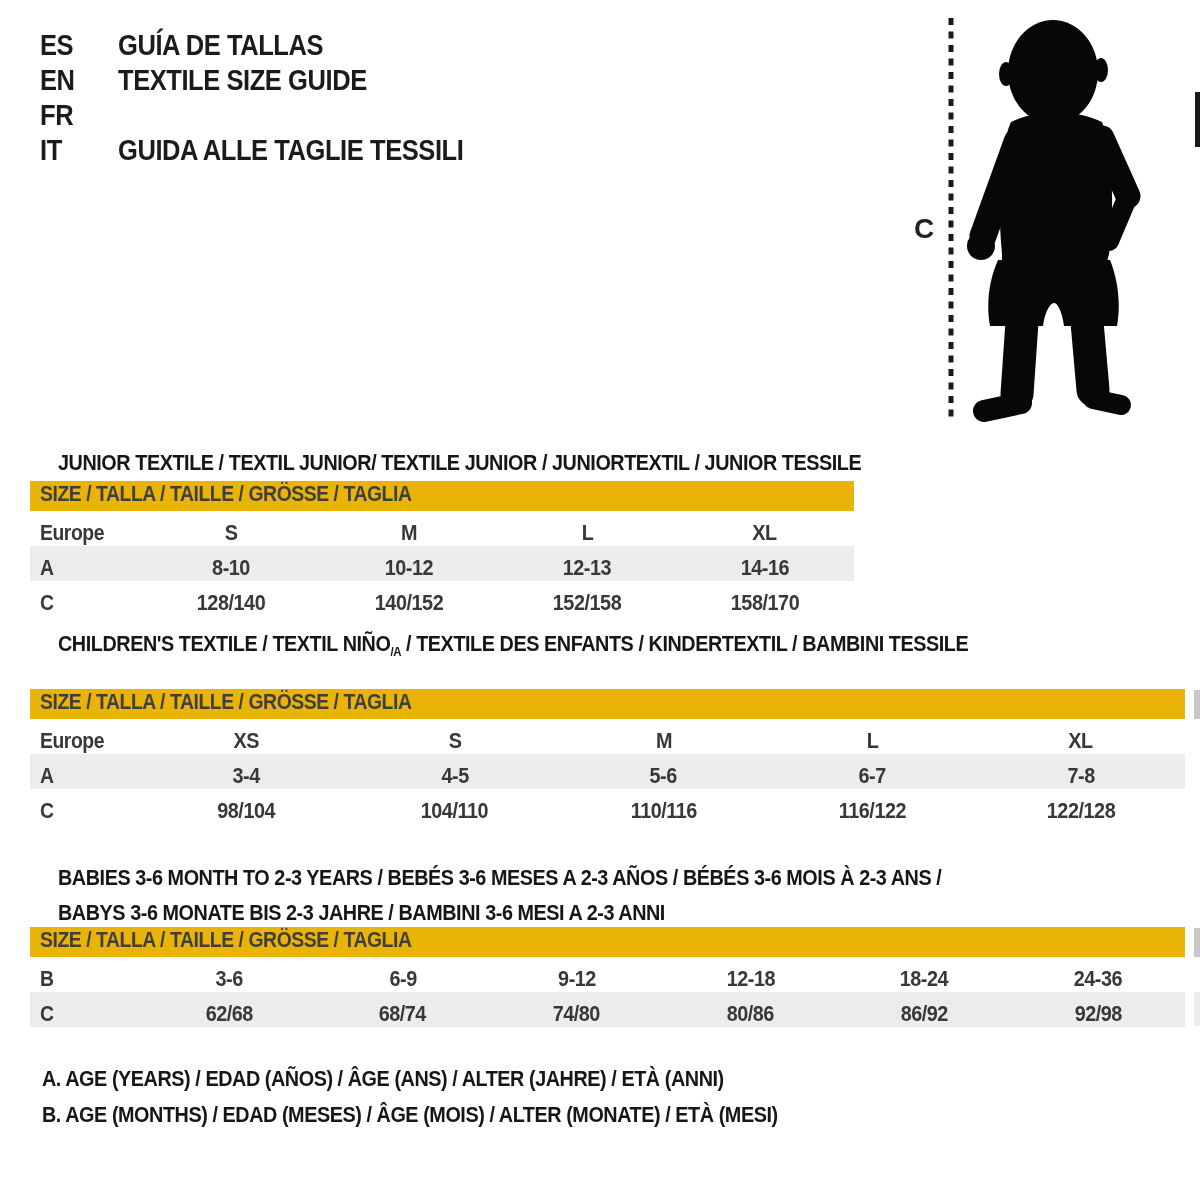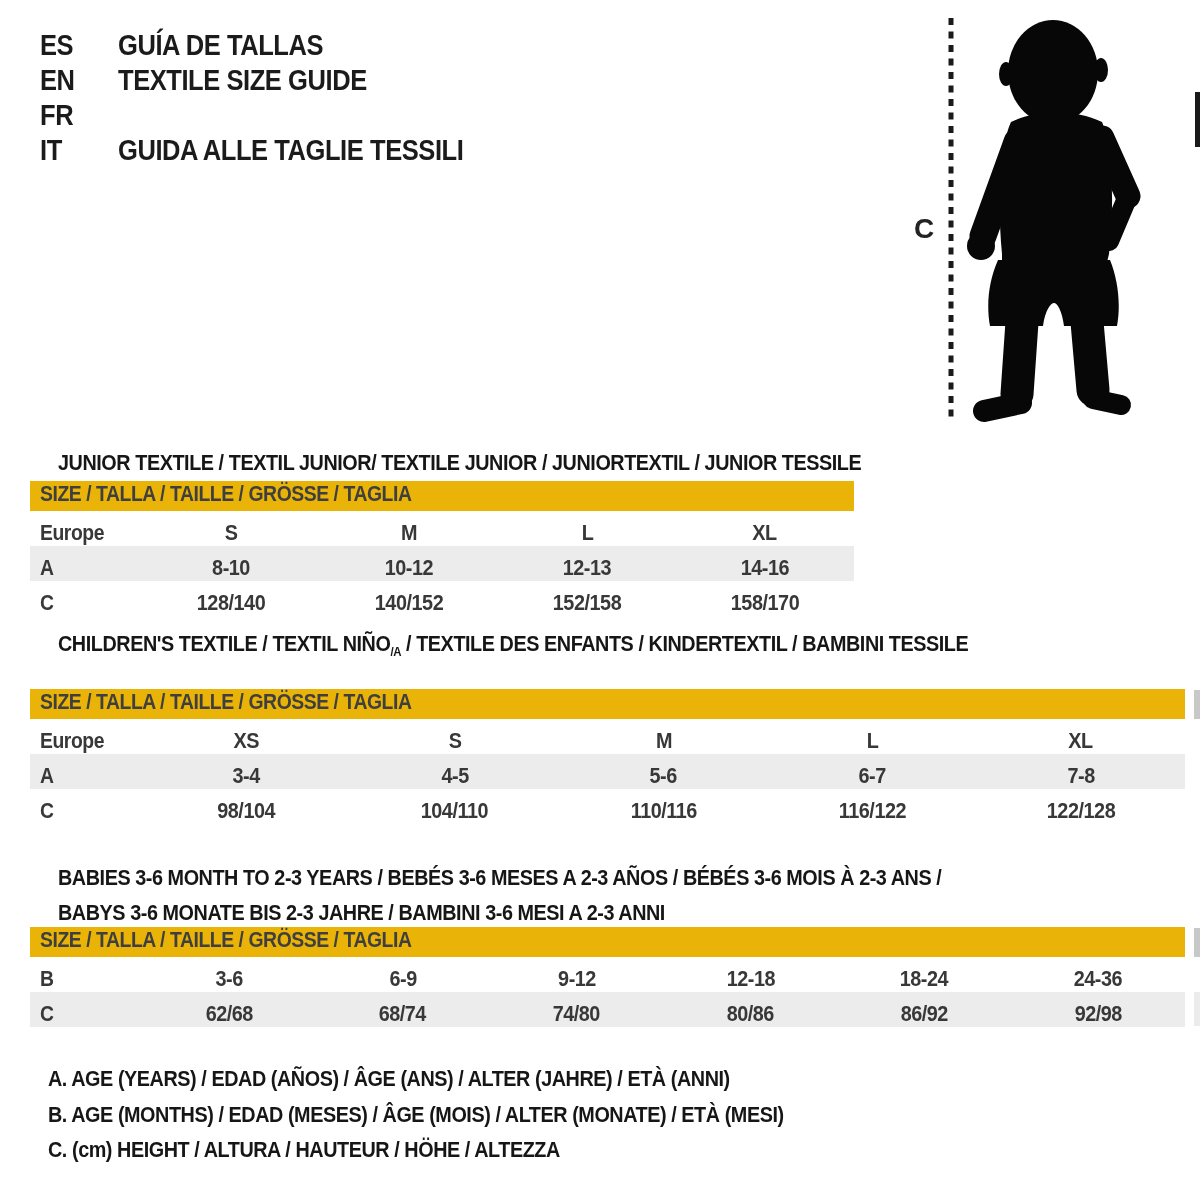--- a/index.html
+++ b/index.html
@@ -45,21 +45,21 @@
   .babies-title   { left: 42px; top: 849px; }
   .size-band { height: 30px; background: #eab308; display: flex; align-items: flex-start;
                padding-left: 10px; font-weight: bold; font-size: 22px; color: #3f3f3f; }
   .trow { display: flex; height: 35px; align-items: flex-end; font-weight: bold;
           font-size: 22px; color: #383838; background: #ffffff; }
   .trow.shaded { background: #ececec; }
   .trow .lbl { width: 112px; padding-left: 10px; flex: none; }
   .trow .val { flex: 1; text-align: center; }
 
   
-  .footnotes { position: absolute; left: 48px; top: 1066px; }
+  .footnotes { position: absolute; left: 42px; top: 1066px; }
   .fnote { height: 35.5px; font-weight: bold; font-size: 22.5px; color: #161616; }
 </style>
 </head>
 <body>
 
 <header class="lang-header">
     <div class="lang-row">
       <span class="lang-code"><span class="cx">ES</span></span>
       <span class="lang-title"><span class="cx">GUÍA DE TALLAS</span></span>
     </div>
@@ -188,14 +188,13 @@
       <span class="val"><span class="cxc">74/80</span></span>
       <span class="val"><span class="cxc">80/86</span></span>
       <span class="val"><span class="cxc">86/92</span></span>
       <span class="val"><span class="cxc">92/98</span></span>
     </div>
   </section>
 
 <footer class="footnotes">
     <div class="fnote"><span class="cx">A. AGE (YEARS) / EDAD (AÑOS) / ÂGE (ANS) / ALTER (JAHRE) / ETÀ (ANNI)</span></div>
     <div class="fnote"><span class="cx">B. AGE (MONTHS) / EDAD (MESES) / ÂGE (MOIS) / ALTER (MONATE) / ETÀ (MESI)</span></div>
-    <div class="fnote"><span class="cx">C. (cm) HEIGHT / ALTURA / HAUTEUR / HÖHE / ALTEZZA</span></div>
   </footer>
 
 </body></html>

